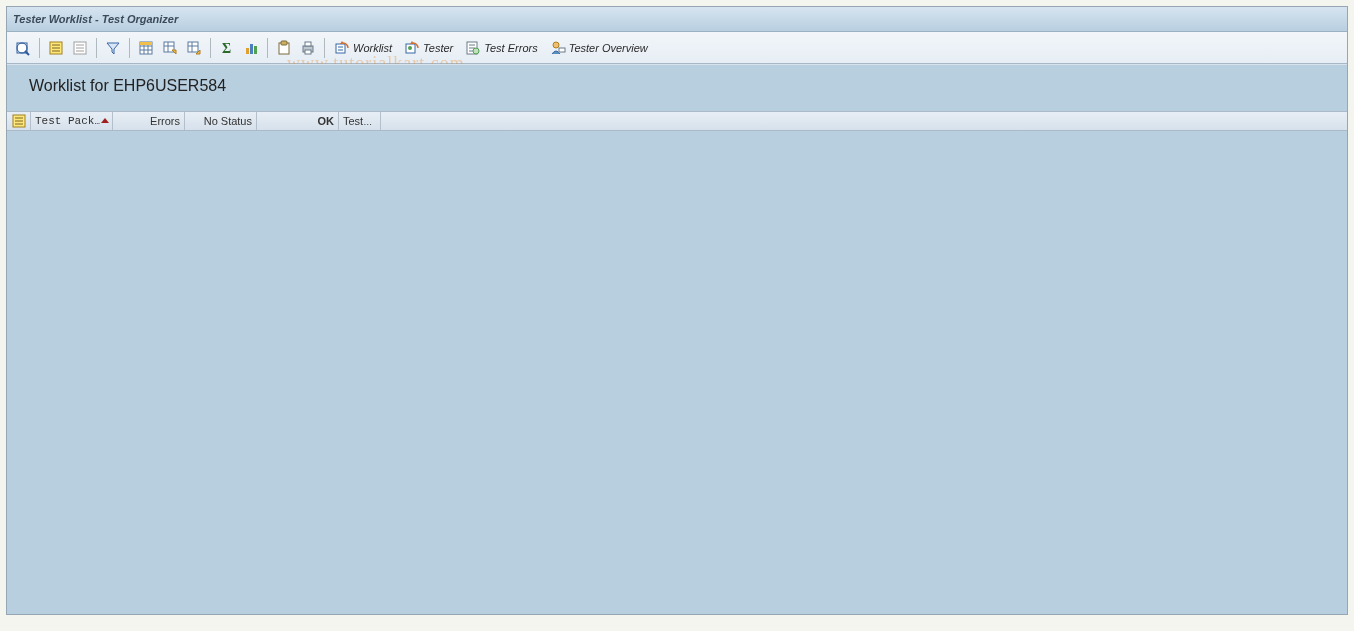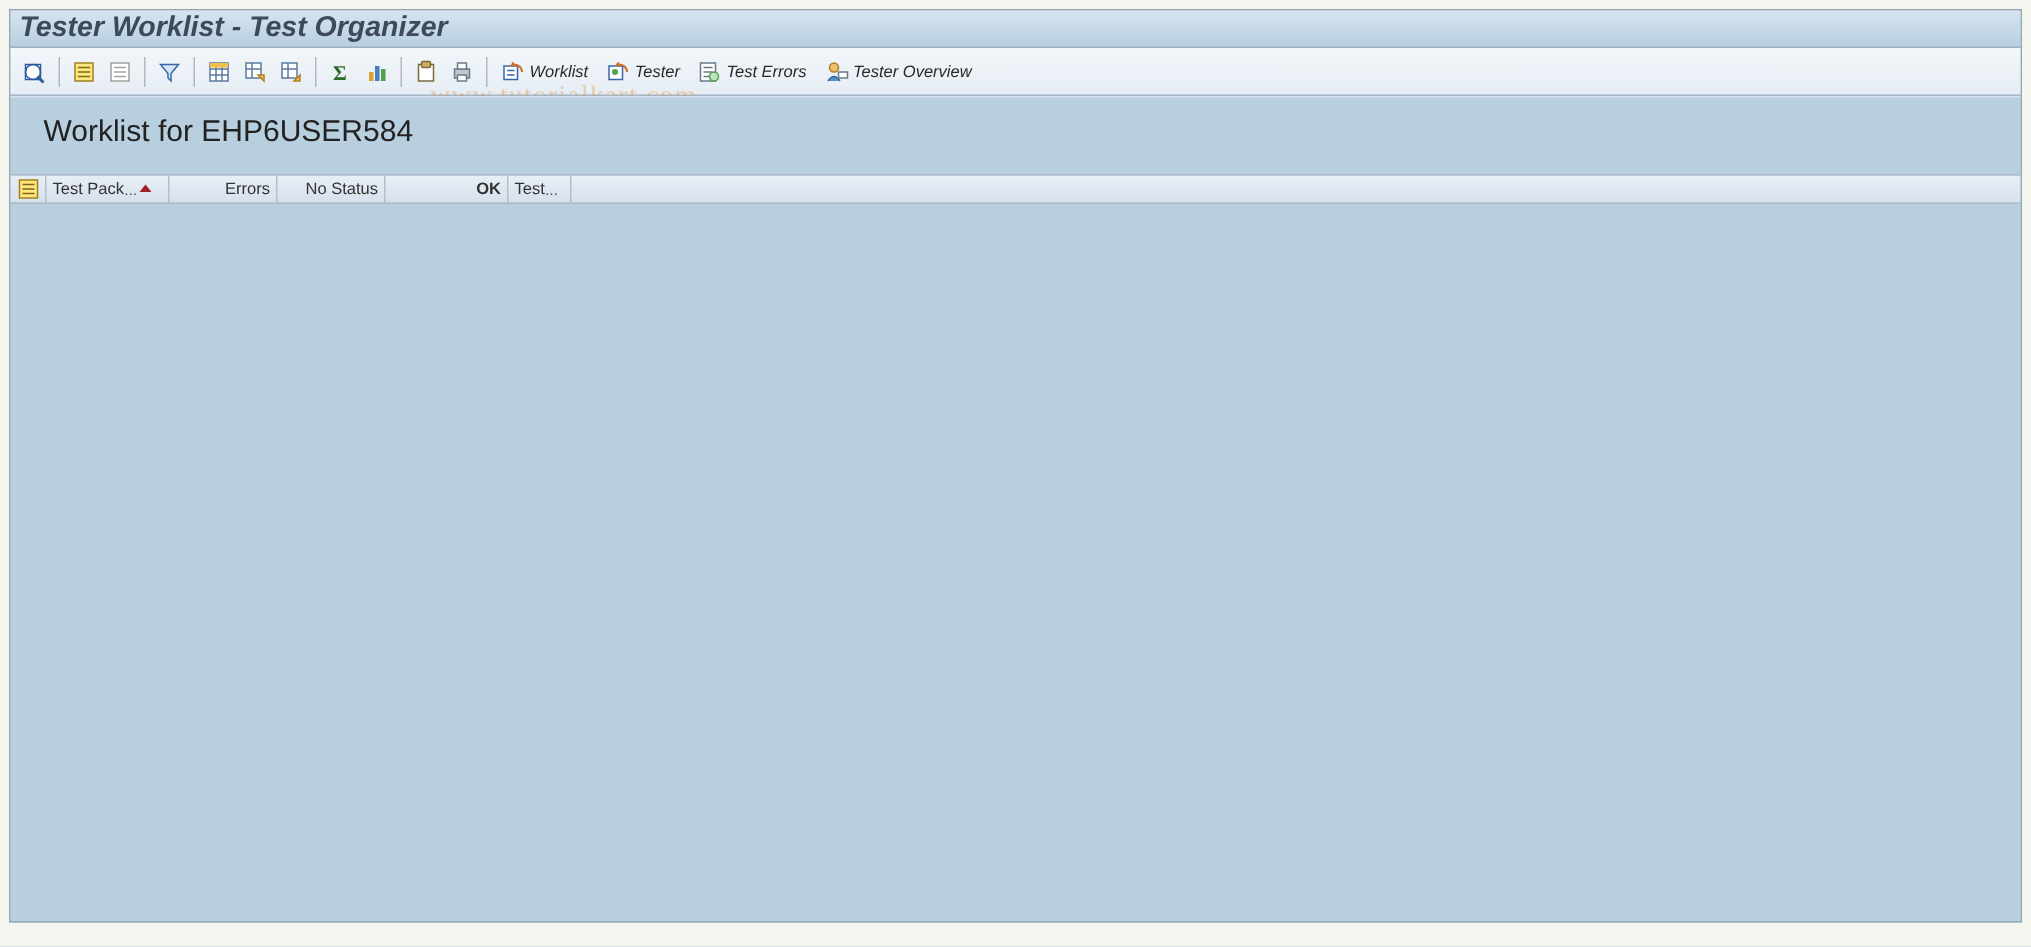--- a/index.html
+++ b/index.html
@@ -27,21 +27,21 @@
       height: 25px;
       background: linear-gradient(to bottom, #d6e4f0 0%, #b8cfe0 100%);
       border-bottom: 1px solid #9bb0c2;
       display: flex;
       align-items: center;
       padding: 0 6px;
     }
     .title-text {
       font-weight: bold;
       font-style: italic;
-      font-size: 19px;
+      font-size: 11px;
       color: #3c4a5a;
     }
     
     .toolbar {
       height: 32px;
       background: linear-gradient(to bottom, #f2f6fa 0%, #e6edf4 100%);
       border-bottom: 1px solid #a8b7c5;
       display: flex;
       align-items: center;
       padding: 0 4px;
@@ -80,21 +80,21 @@
     .tb-btn-label span { color: #2a2a2a; }
     
     .content {
       flex: 1;
       background: #b8cfe0;
       border-top: 1px solid #d7e2ec;
       position: relative;
       overflow: hidden;
     }
     .worklist-title {
-      font-size: 20px;
+      font-size: 16px;
       font-weight: normal;
       color: #222;
       padding: 12px 0 16px 22px;
     }
     
     .grid {
       width: 100%;
     }
     .grid-head {
       display: flex;
@@ -108,21 +108,21 @@
       display: flex;
       align-items: center;
       padding: 0 4px;
       color: #333;
       font-size: 11px;
       white-space: nowrap;
     }
     .col.right { justify-content: flex-end; }
     .col.icon { justify-content: center; padding: 0; }
     .col-sel { width: 24px; }
-    .col-pack { width: 82px; }
+    .col-pack { width: 82px; font-family: Liberation Mono, monospace; }
     .col-errors { width: 72px; }
     .col-noresult { width: 72px; }
     .col-ok { width: 82px; font-weight: bold; }
     .col-mess { width: 42px; }
     .sort-up {
       width: 0; height: 0;
       border-left: 4px solid transparent;
       border-right: 4px solid transparent;
       border-bottom: 5px solid #a02020;
       margin-left: 2px;

